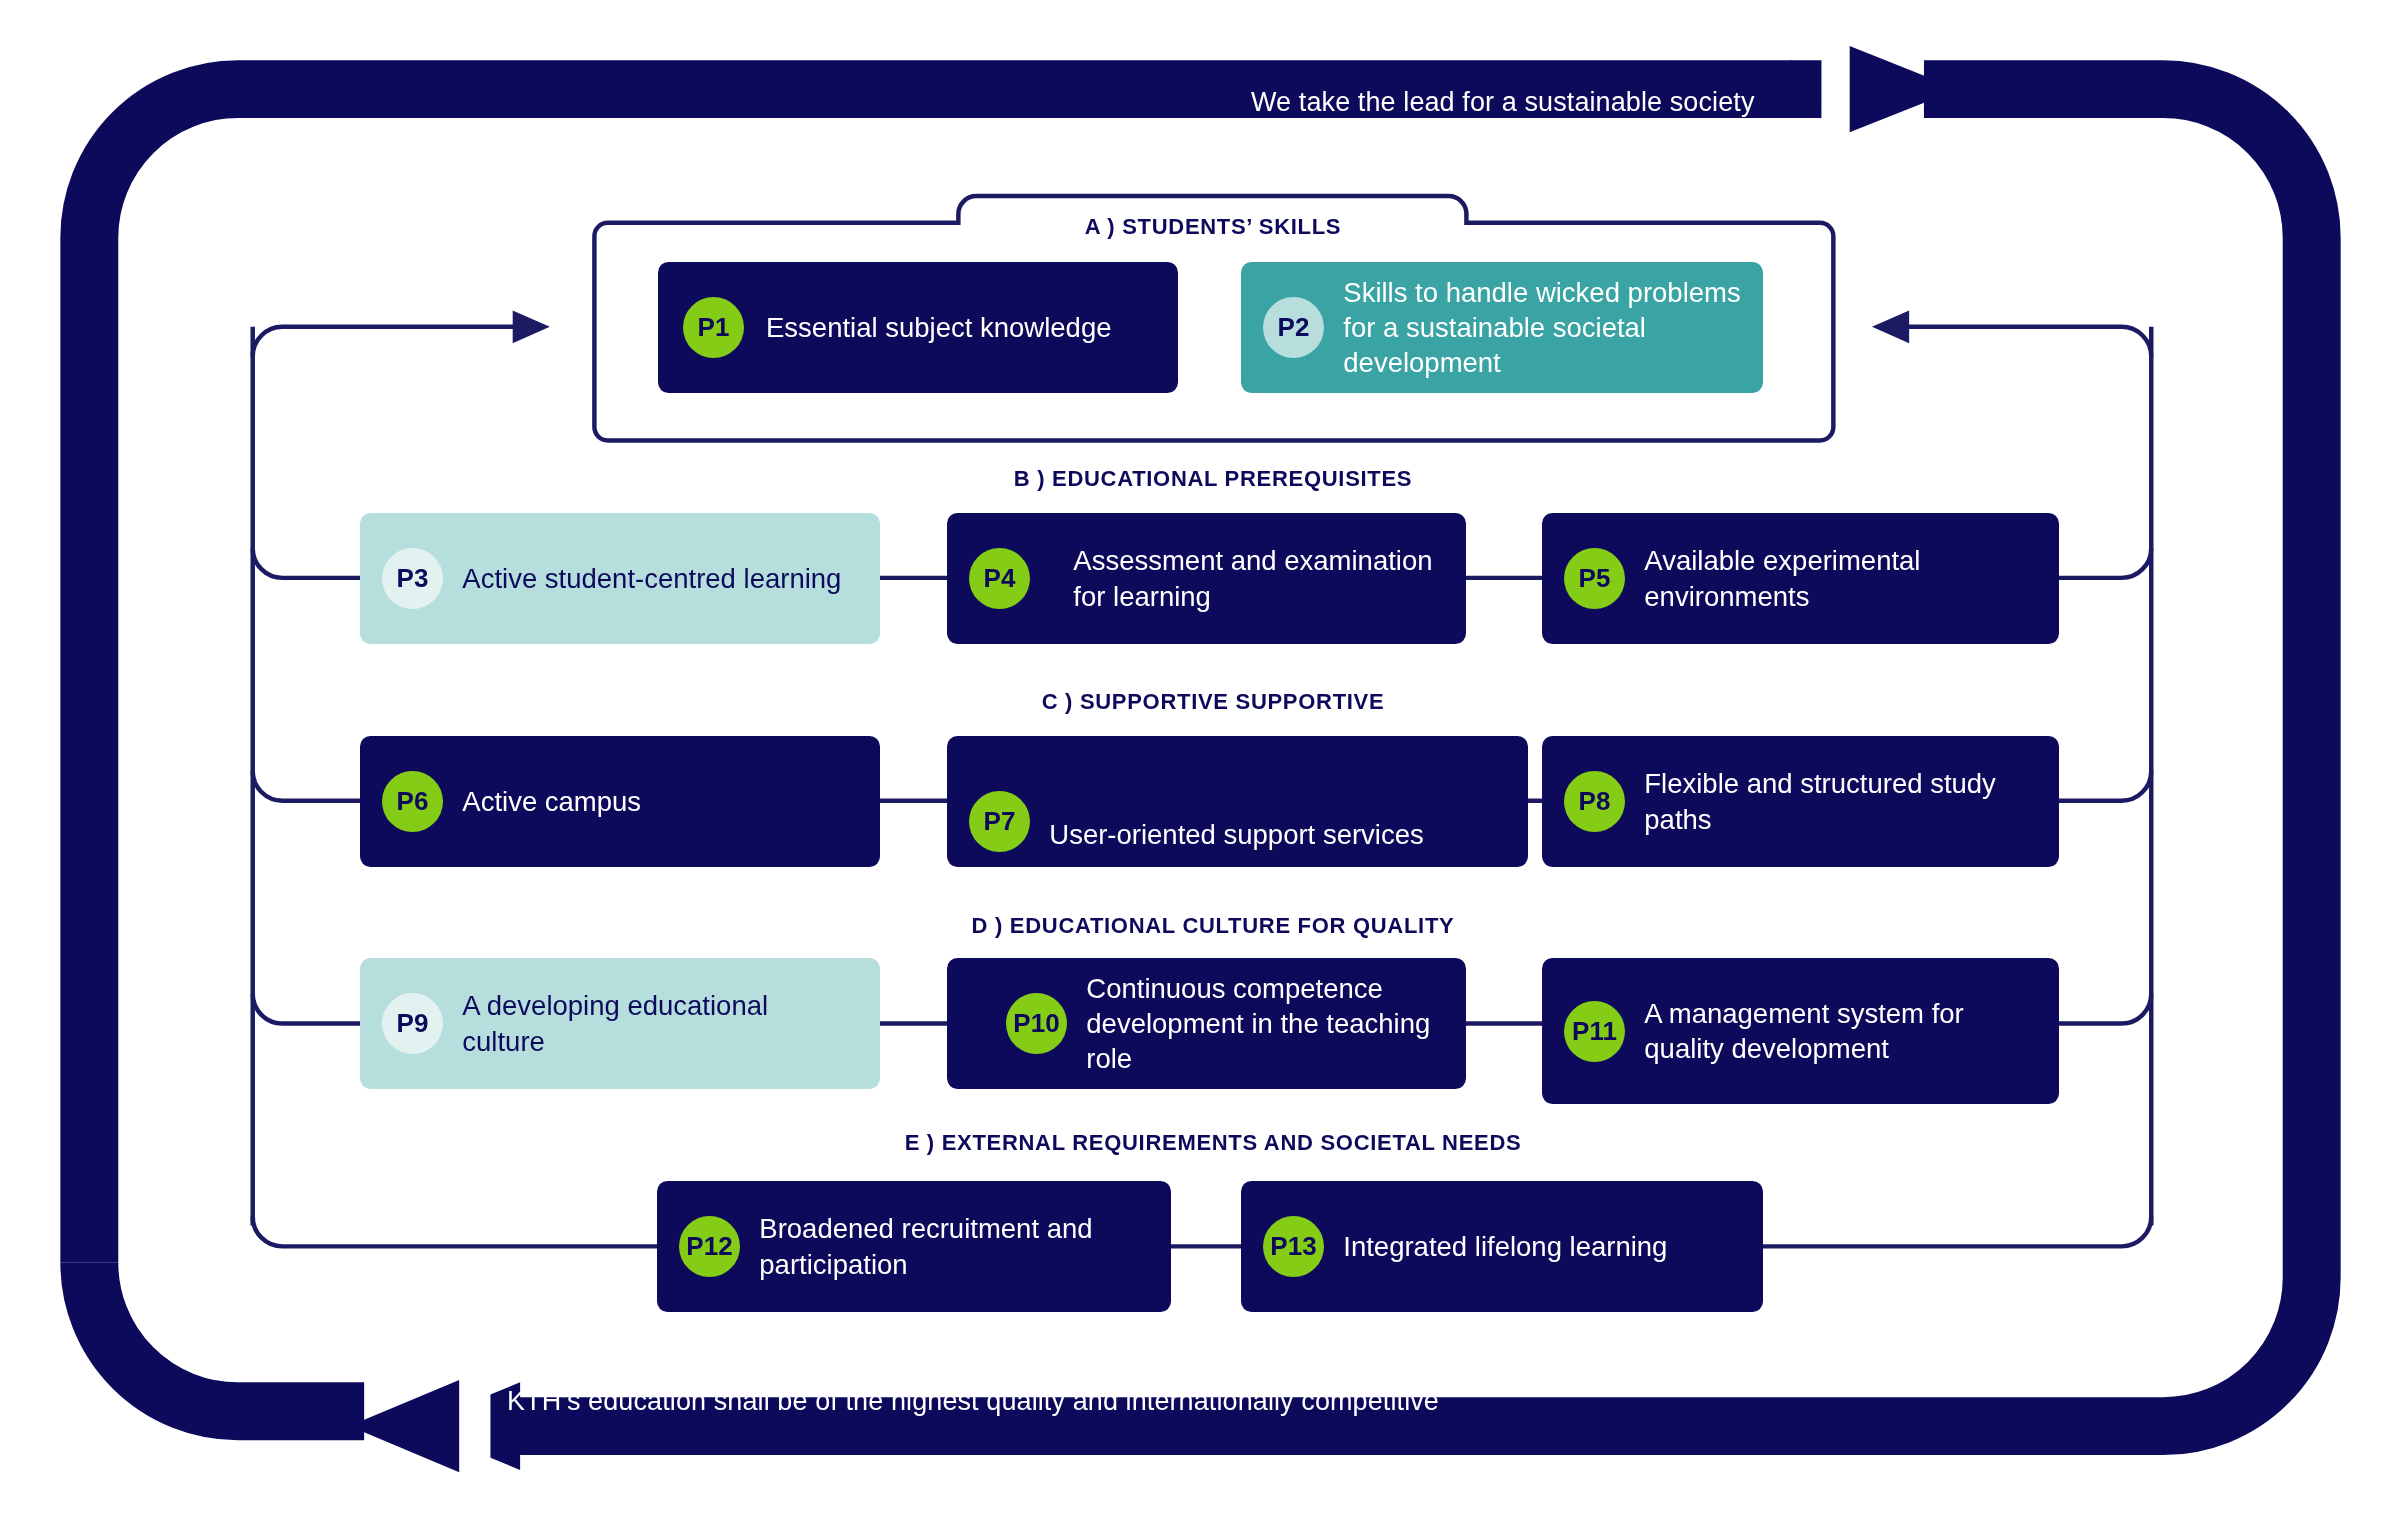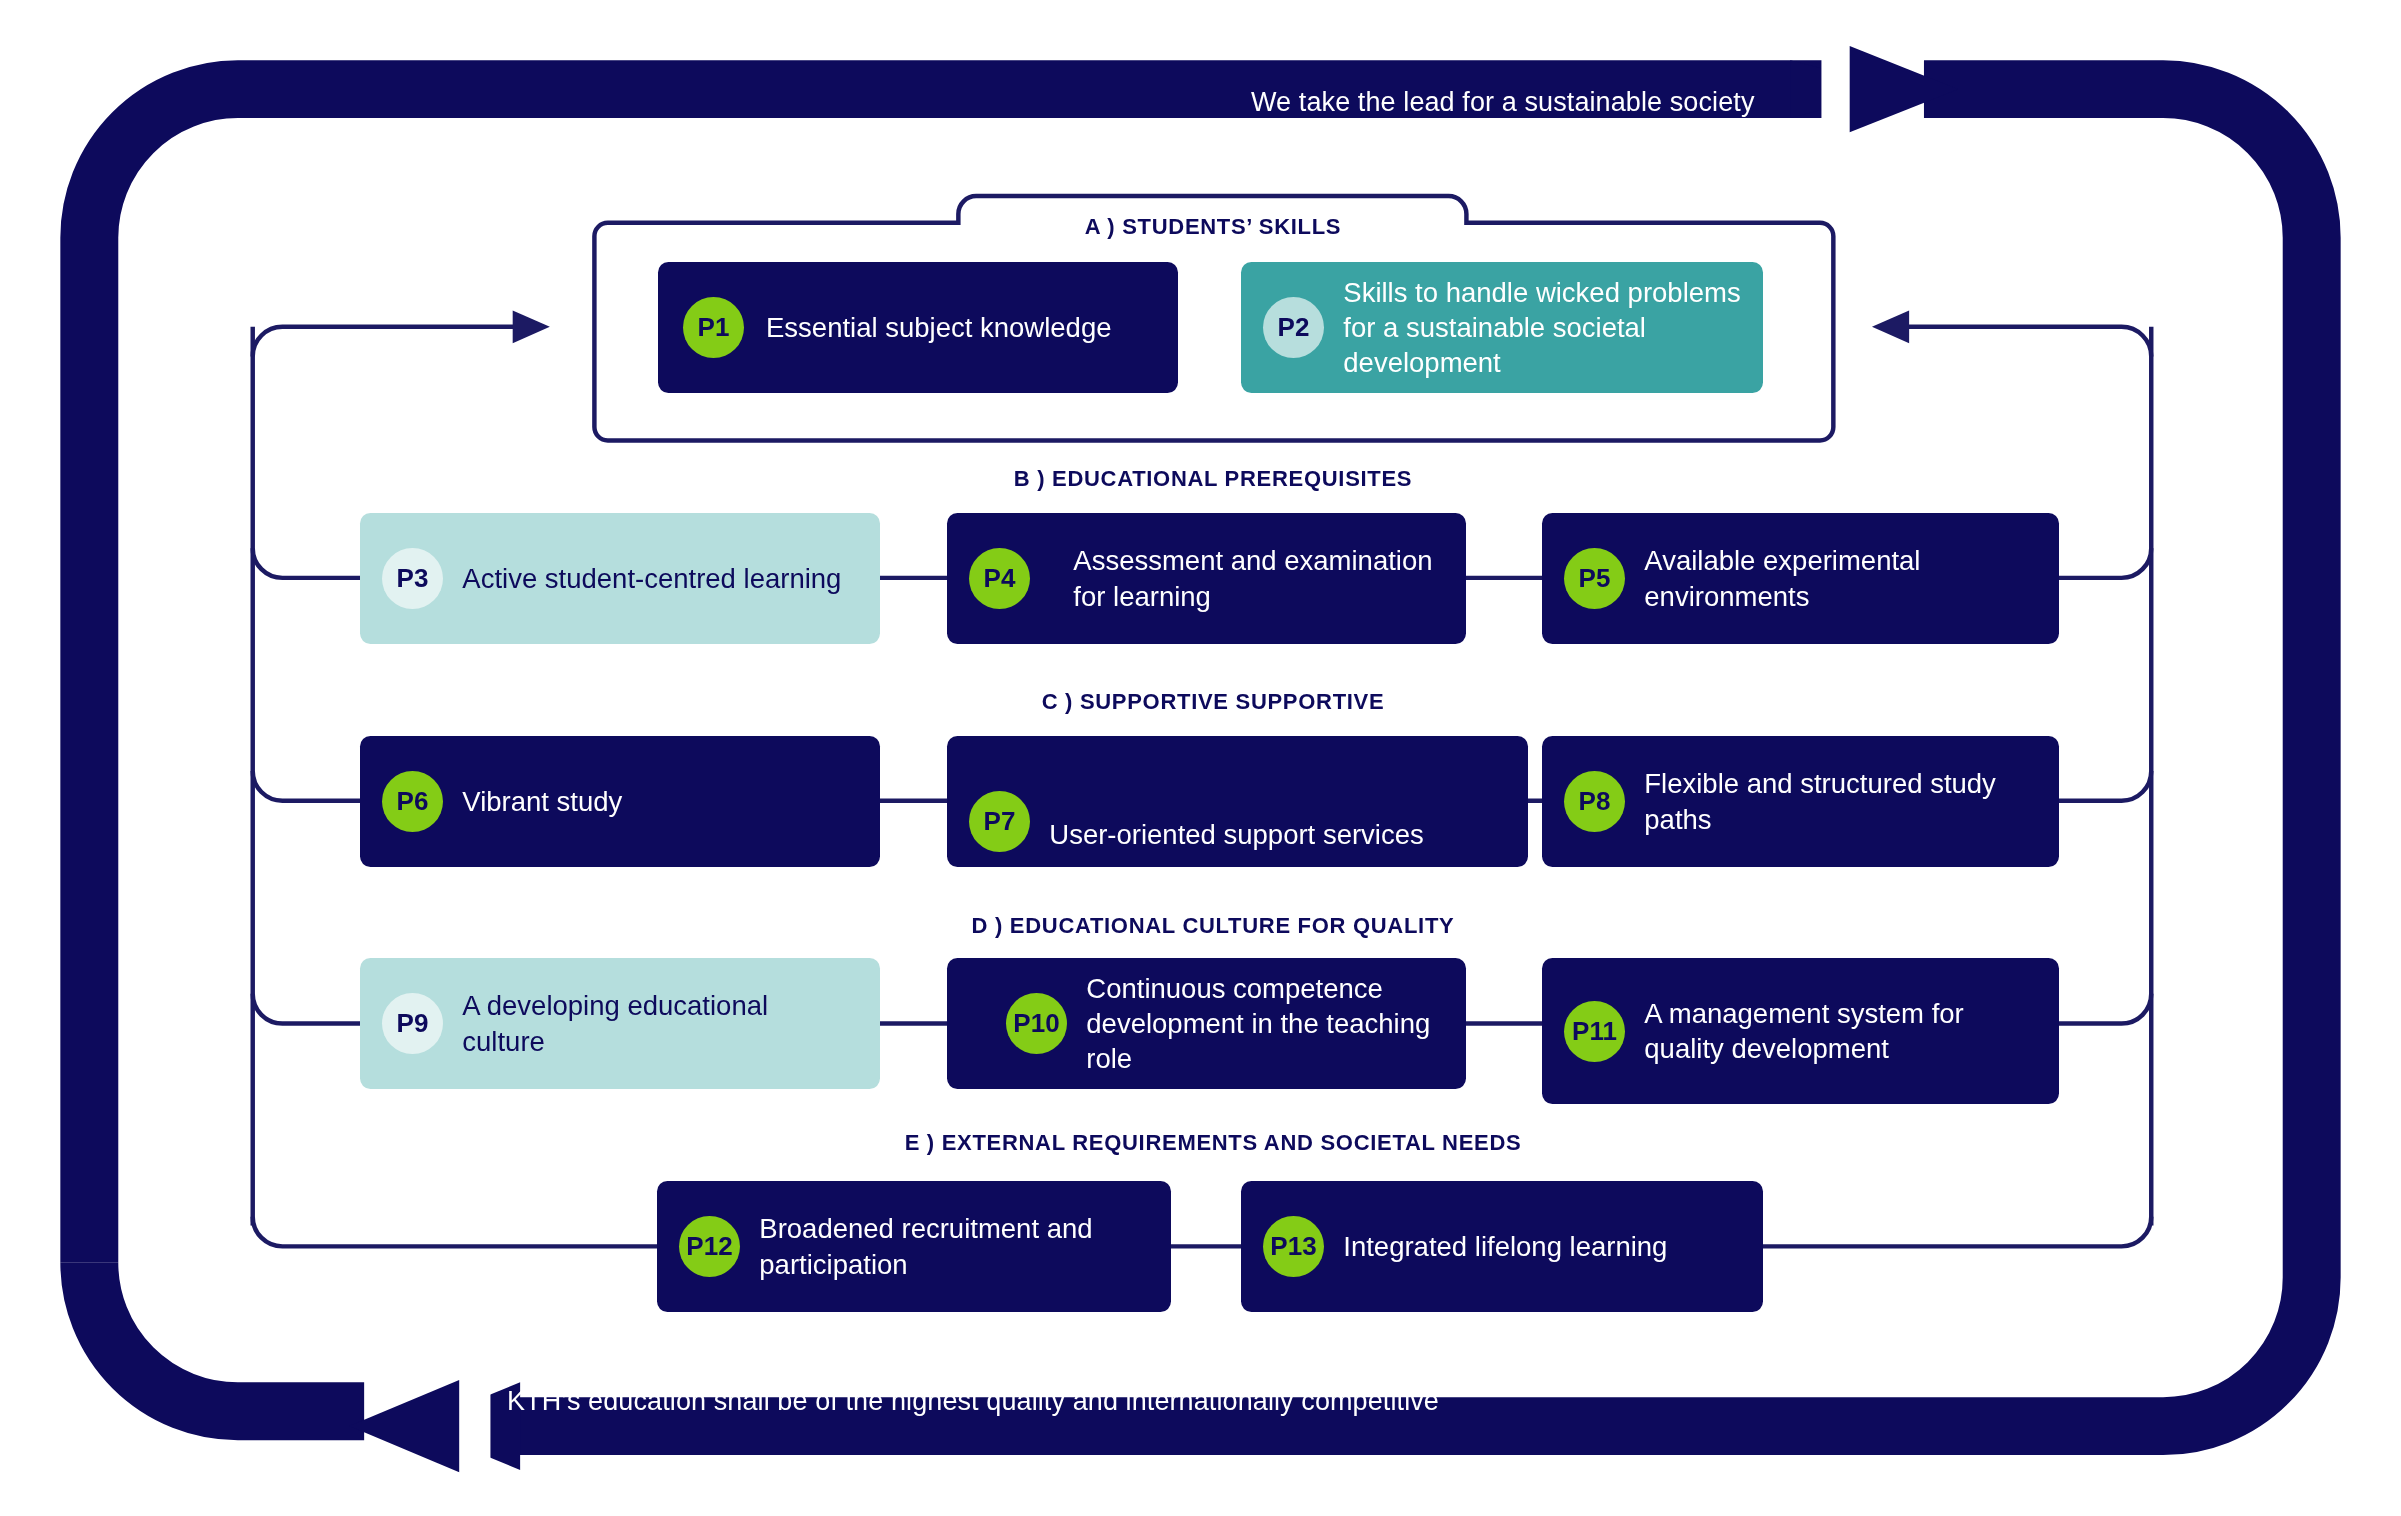--- a/index.html
+++ b/index.html
@@ -192,21 +192,21 @@
     <div class="badge periwinkle" style="width:61px;height:61px;font-size:26px;">
       <span>P5</span>
     </div>
     <div class="ptext white" style="font-size:27.5px;margin-left:19.3px;max-width:386px;">Available experimental environments</div>
   </div>
 
   <div class="pbox dark" style="left:360px;top:736px;width:520px;height:131px;padding:0 22px;">
     <div class="badge periwinkle" style="width:61px;height:61px;font-size:26px;">
       <span>P6</span>
     </div>
-    <div class="ptext white" style="font-size:27.5px;margin-left:19.3px;max-width:386px;">Vibrant study</div>
+    <div class="ptext white" style="font-size:27.5px;margin-left:19.3px;max-width:386px;">Active campus</div>
   </div>
 
   <div class="pbox dark" style="left:947px;top:736px;width:581px;height:131px;padding:15px 22px;align-items:flex-end;">
     <div class="badge periwinkle" style="width:61px;height:61px;font-size:26px;">
       <span>P7</span>
     </div>
     <div class="ptext white" style="font-size:27.5px;margin-left:19.3px;max-width:386px;">User-oriented support services</div>
   </div>
 
   <div class="pbox dark" style="left:1542px;top:736px;width:517px;height:131px;padding:0 22px;">

